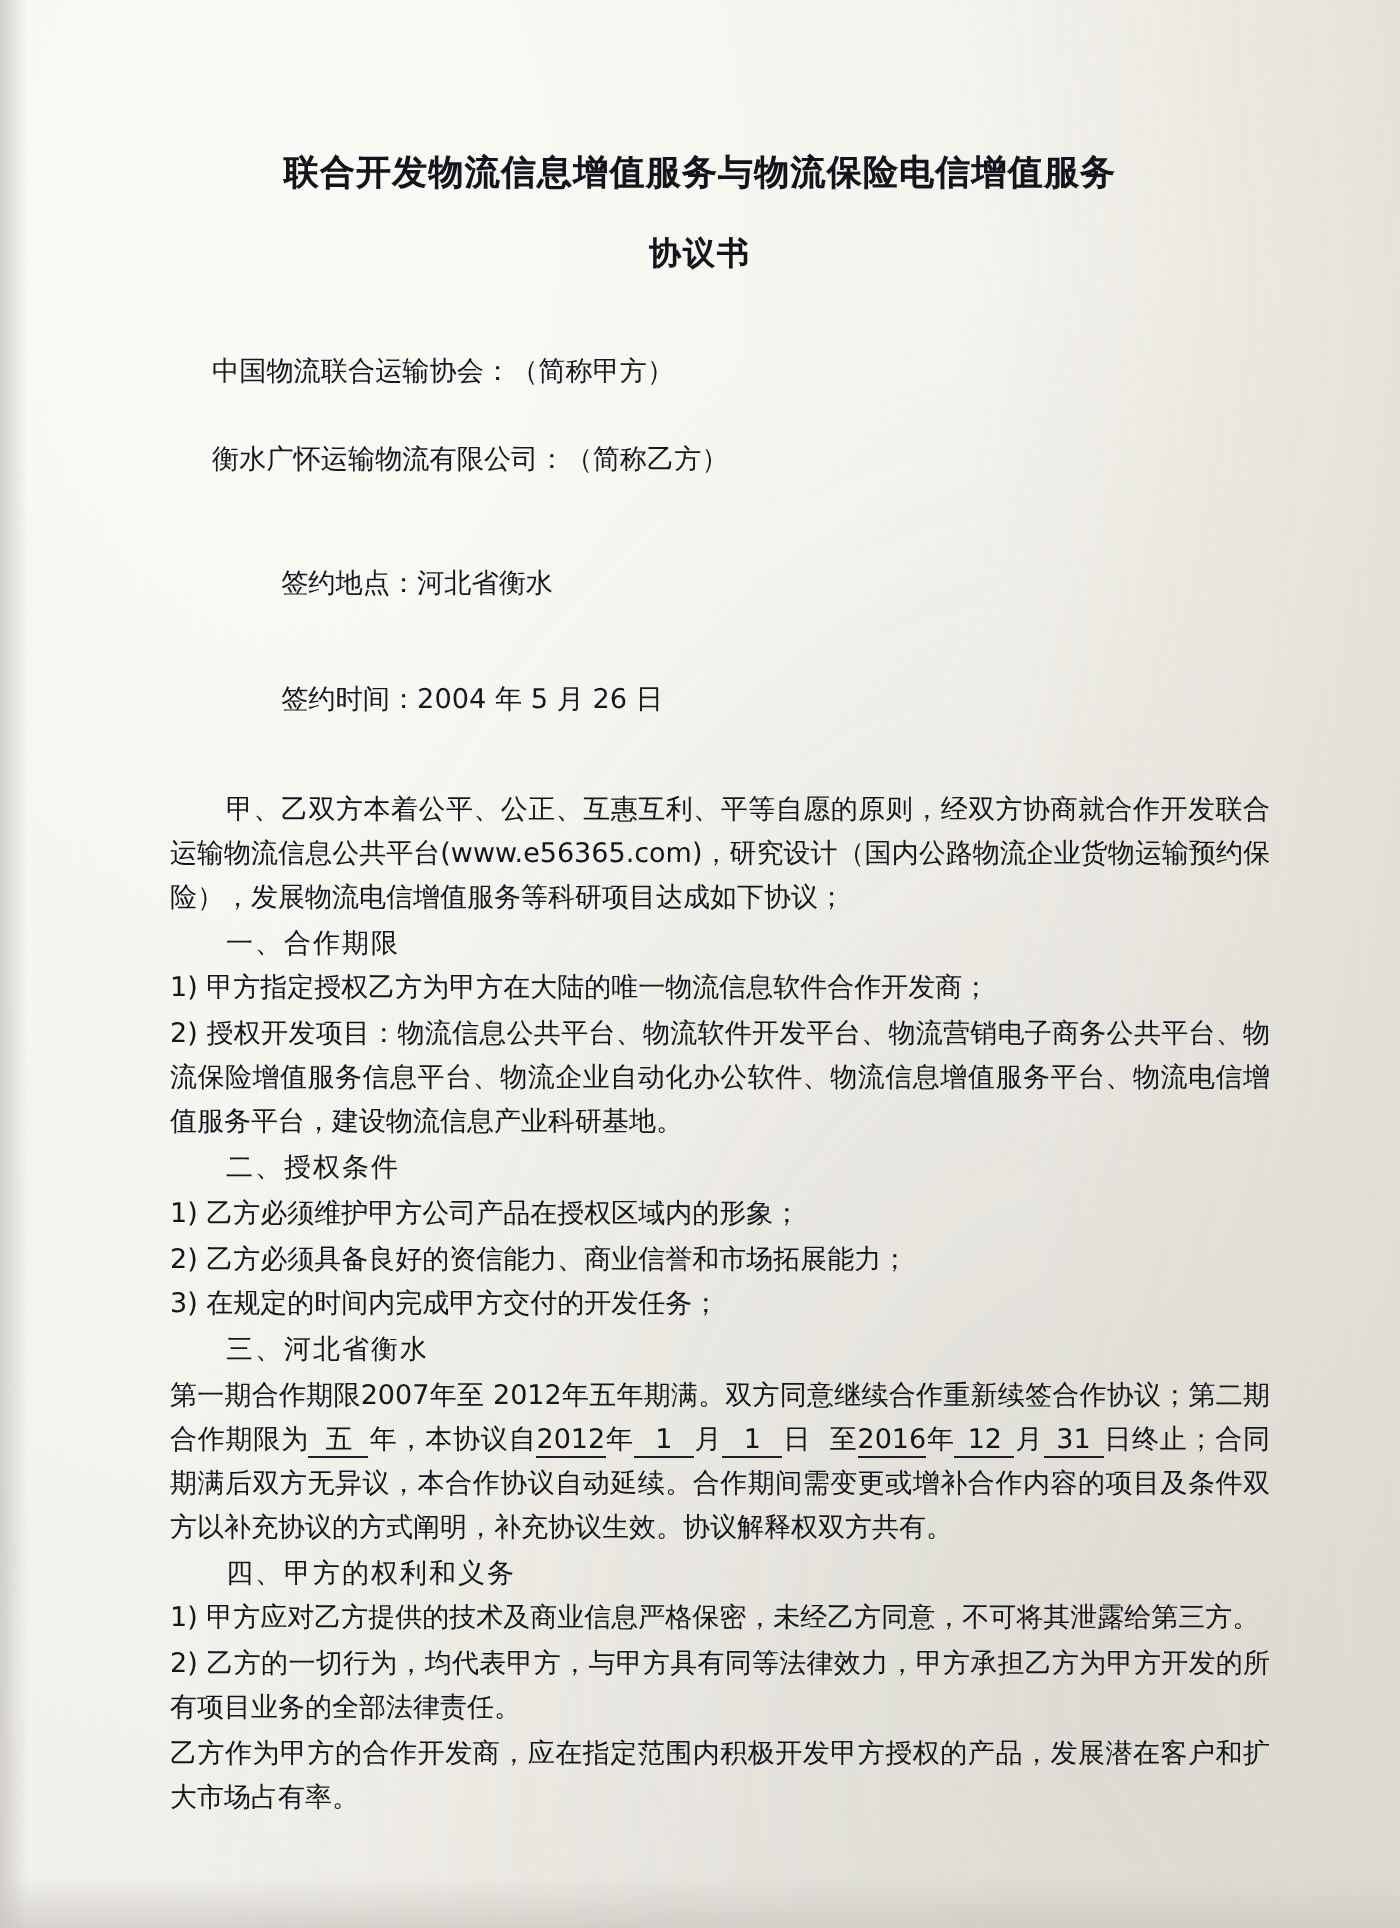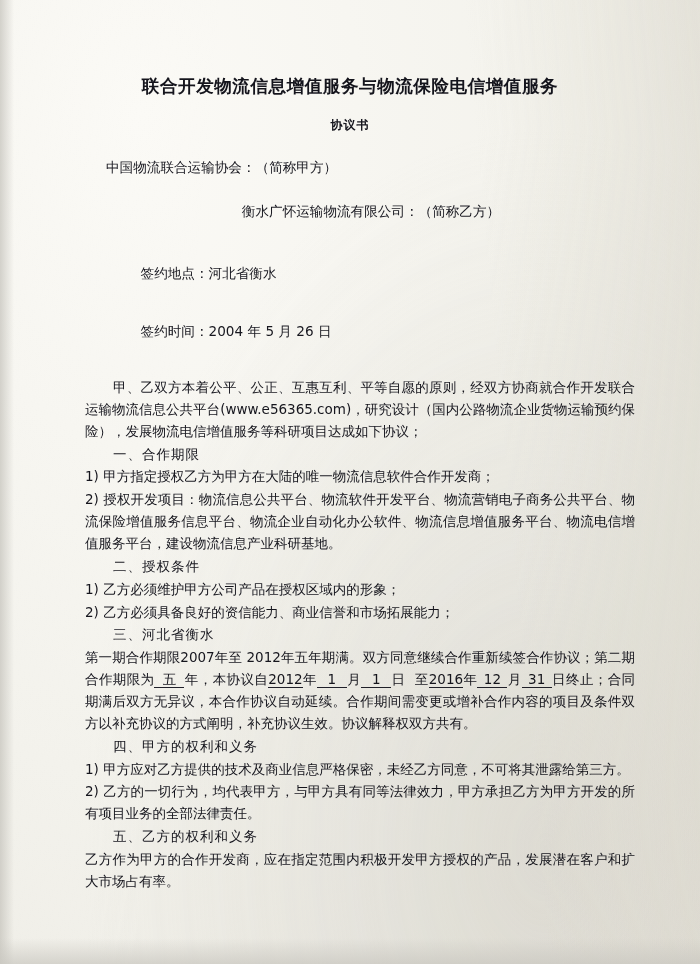--- a/index.html
+++ b/index.html
@@ -59,40 +59,40 @@
     text-align: center;
     margin-top: 74px;
   }
   .doc-title {
     font-size: 17.5px;
     font-weight: bold;
     letter-spacing: 0.6px;
     color: #14141c;
   }
   .doc-subtitle {
-    font-size: 12px;
+    font-size: 16px;
     font-weight: bold;
     margin-top: 19px;
     letter-spacing: 1px;
     color: #14141c;
   }
   .body-area {
     margin: 0 auto;
     width: 572px;
     padding-left: 20px;
     box-sizing: border-box;
   }
   .party-line {
     font-size: 13.6px;
     margin-top: 0;
     color: #17171f;
     white-space: pre;
   }
-  .party-1 { margin-top: 25px; padding-left: 22px; }
-  .party-2 { margin-top: 26px; padding-left: 22px; text-align: center; }
+  .party-1 { margin-top: 39px; padding-left: 22px; }
+  .party-2 { margin-top: 26px; padding-left: 22px; }
   .sign-place { margin-top: 28px; padding-left: 22px; }
   .sign-date { margin-top: 8px; padding-left: 22px; }
 
   .clauses {
     margin-top: 20px;
     font-size: 13.5px;
     line-height: 1.62;
     color: #15151d;
     text-align: justify;
   }
@@ -140,29 +140,29 @@
 
         <p class="p indent2">甲、乙双方本着公平、公正、互惠互利、平等自愿的原则，经双方协商就合作开发联合运输物流信息公共平台(www.e56365.com)，研究设计（国内公路物流企业货物运输预约保险），发展物流电信增值服务等科研项目达成如下协议；</p>
 
         <p class="p center-head">一、合作期限</p>
         <p class="p">1) 甲方指定授权乙方为甲方在大陆的唯一物流信息软件合作开发商；</p>
         <p class="p">2) 授权开发项目：物流信息公共平台、物流软件开发平台、物流营销电子商务公共平台、物流保险增值服务信息平台、物流企业自动化办公软件、物流信息增值服务平台、物流电信增值服务平台，建设物流信息产业科研基地。</p>
 
         <p class="p center-head">二、授权条件</p>
         <p class="p">1) 乙方必须维护甲方公司产品在授权区域内的形象；</p>
         <p class="p">2) 乙方必须具备良好的资信能力、商业信誉和市场拓展能力；</p>
+        <p class="p">3) 在规定的时间内完成甲方交付的开发任务；</p>
 
         <p class="p center-head">三、河北省衡水</p>
         <p class="p"><span>第一期合作期限2007年至 2012年五年期满。双方同意继续合作重新续签合作协议；第二期合作期限为</span><span class="blank">五</span><span>年，本协议自</span><span class="blank">2012</span>年<span class="blank">1</span>月<span class="blank">1</span><span>日  至</span><span class="blank">2016</span>年<span class="blank">12</span>月<span class="blank">31</span><span>日终止；合同期满后双方无异议，本合作协议自动延续。合作期间需变更或增补合作内容的项目及条件双方以补充协议的方式阐明，补充协议生效。协议解释权双方共有。</span></p>
 
         <p class="p center-head">四、甲方的权利和义务</p>
         <p class="p">1) 甲方应对乙方提供的技术及商业信息严格保密，未经乙方同意，不可将其泄露给第三方。</p>
         <p class="p">2) 乙方的一切行为，均代表甲方，与甲方具有同等法律效力，甲方承担乙方为甲方开发的所有项目业务的全部法律责任。</p>
 
-        <p class="p center-head">五、乙方的权利和义务</p>
         <p class="p">乙方作为甲方的合作开发商，应在指定范围内积极开发甲方授权的产品，发展潜在客户和扩大市场占有率。</p>
 
       </div>
     </div>
   </div>
 
   <div class="scan-noise"></div>
   <div class="edge-left"></div>
   <div class="edge-bottom"></div>
 </div>

